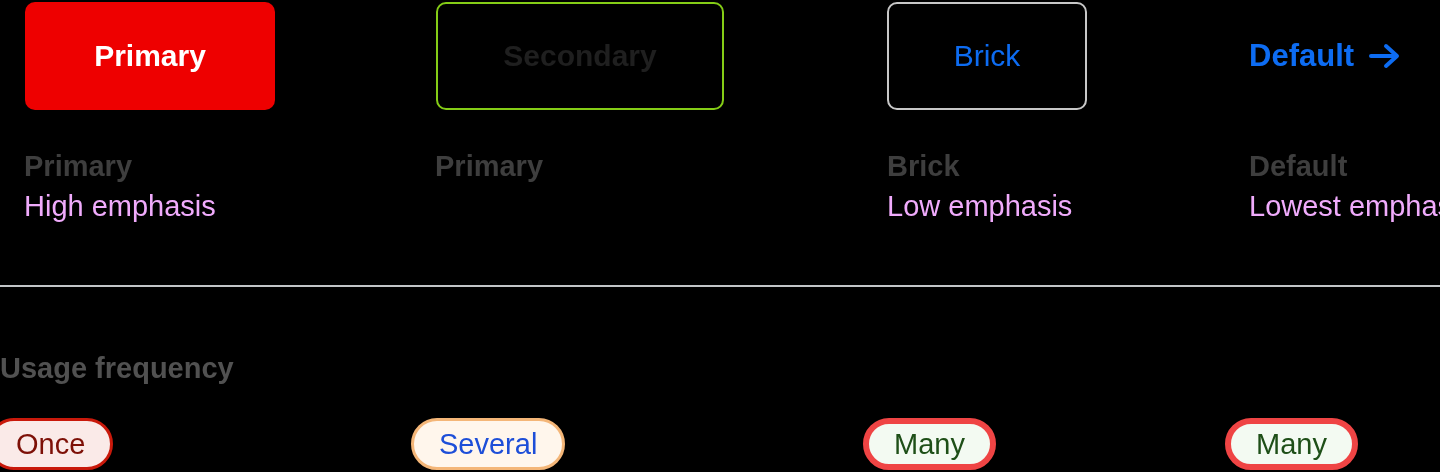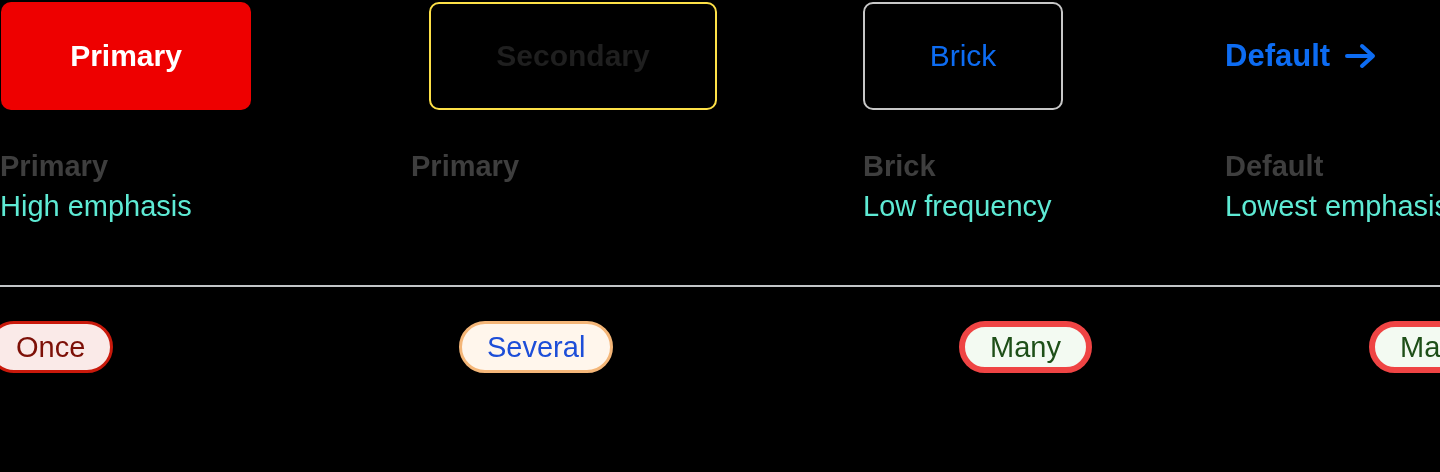--- a/index.html
+++ b/index.html
@@ -16,20 +16,21 @@
   }
   .sheet {
     width: 1440px;
     height: 472px;
     position: relative;
   }
   .cols {
     display: grid;
     grid-template-columns: 411px 452px 362px 215px;
     padding-top: 2px;
+    padding-left: 24px;
   }
   .col { min-width: 0; }
 
   
   .btn-slot {
     height: 108px;
     display: flex;
     align-items: stretch;
   }
   .btn {
@@ -46,24 +47,24 @@
     width: 250px;
     background: #ee0000;
     color: #ffffff;
     font-weight: 700;
     border: none;
     margin-left: 1px;
   }
   .btn-secondary {
     width: 288px;
     background: transparent;
-    border: 2px solid #fde047;
+    border: 2px solid #84cc16;
     color: #1f1f1f;
     font-weight: 700;
-    margin-left: 18px;
+    margin-left: 1px;
   }
   .btn-brick {
     width: 200px;
     background: transparent;
     border: 2px solid #c7c7c7;
     color: #0d6cf2;
     font-weight: 400;
   }
   .btn-link {
     display: flex;
@@ -84,21 +85,21 @@
   .caption-title {
     font-size: 29px;
     font-weight: 700;
     color: #3e3e3e;
     line-height: 40px;
     white-space: nowrap;
   }
   .caption-desc {
     font-size: 29px;
     font-weight: 400;
-    color: #5eead4;
+    color: #f0abfc;
     line-height: 40px;
     white-space: nowrap;
   }
 
   
   .divider {
     margin-top: 59px;
     border: none;
     border-top: 2px solid #c2c5c7;
     width: 1440px;
@@ -107,21 +108,20 @@
     margin-top: 65px;
     font-size: 29px;
     font-weight: 700;
     color: #515151;
     line-height: 32px;
   }
   .pills {
     display: grid;
     grid-template-columns: 411px 452px 362px 215px;
     margin-top: 34px;
-    gap: 48px;
   }
   .pill {
     display: inline-flex;
     align-items: center;
     justify-content: center;
     height: 52px;
     box-sizing: border-box;
     padding: 0 25px;
     border-radius: 28px;
     font-size: 29px;
@@ -170,21 +170,21 @@
         <div class="caption-title">Primary</div>
       </div>
     </div>
 
     <div class="col">
       <div class="btn-slot">
         <button class="btn btn-brick">Brick</button>
       </div>
       <div class="caption">
         <div class="caption-title">Brick</div>
-        <div class="caption-desc">Low frequency</div>
+        <div class="caption-desc">Low emphasis</div>
       </div>
     </div>
 
     <div class="col">
       <div class="btn-slot">
         <a class="btn-link">
           <span>Default</span>
           <span class="arrow-icon">
             <svg width="31" height="26" viewBox="0 0 31 26" fill="none">
               <path d="M2 13 H27 M17 3 L28 13 L17 23" stroke="#0d6cf2" stroke-width="4" stroke-linecap="round" stroke-linejoin="round"></path>
@@ -195,20 +195,21 @@
       <div class="caption">
         <div class="caption-title">Default</div>
         <div class="caption-desc">Lowest emphasis</div>
       </div>
     </div>
 
   </div>
 
   <hr class="divider">
 
+  <div class="usage-label">Usage frequency</div>
 
   <div class="pills">
     <div class="col">
       <span class="pill pill-red">Once</span>
     </div>
     <div class="col">
       <span class="pill pill-orange">Several</span>
     </div>
     <div class="col">
       <span class="pill pill-green">Many</span>

